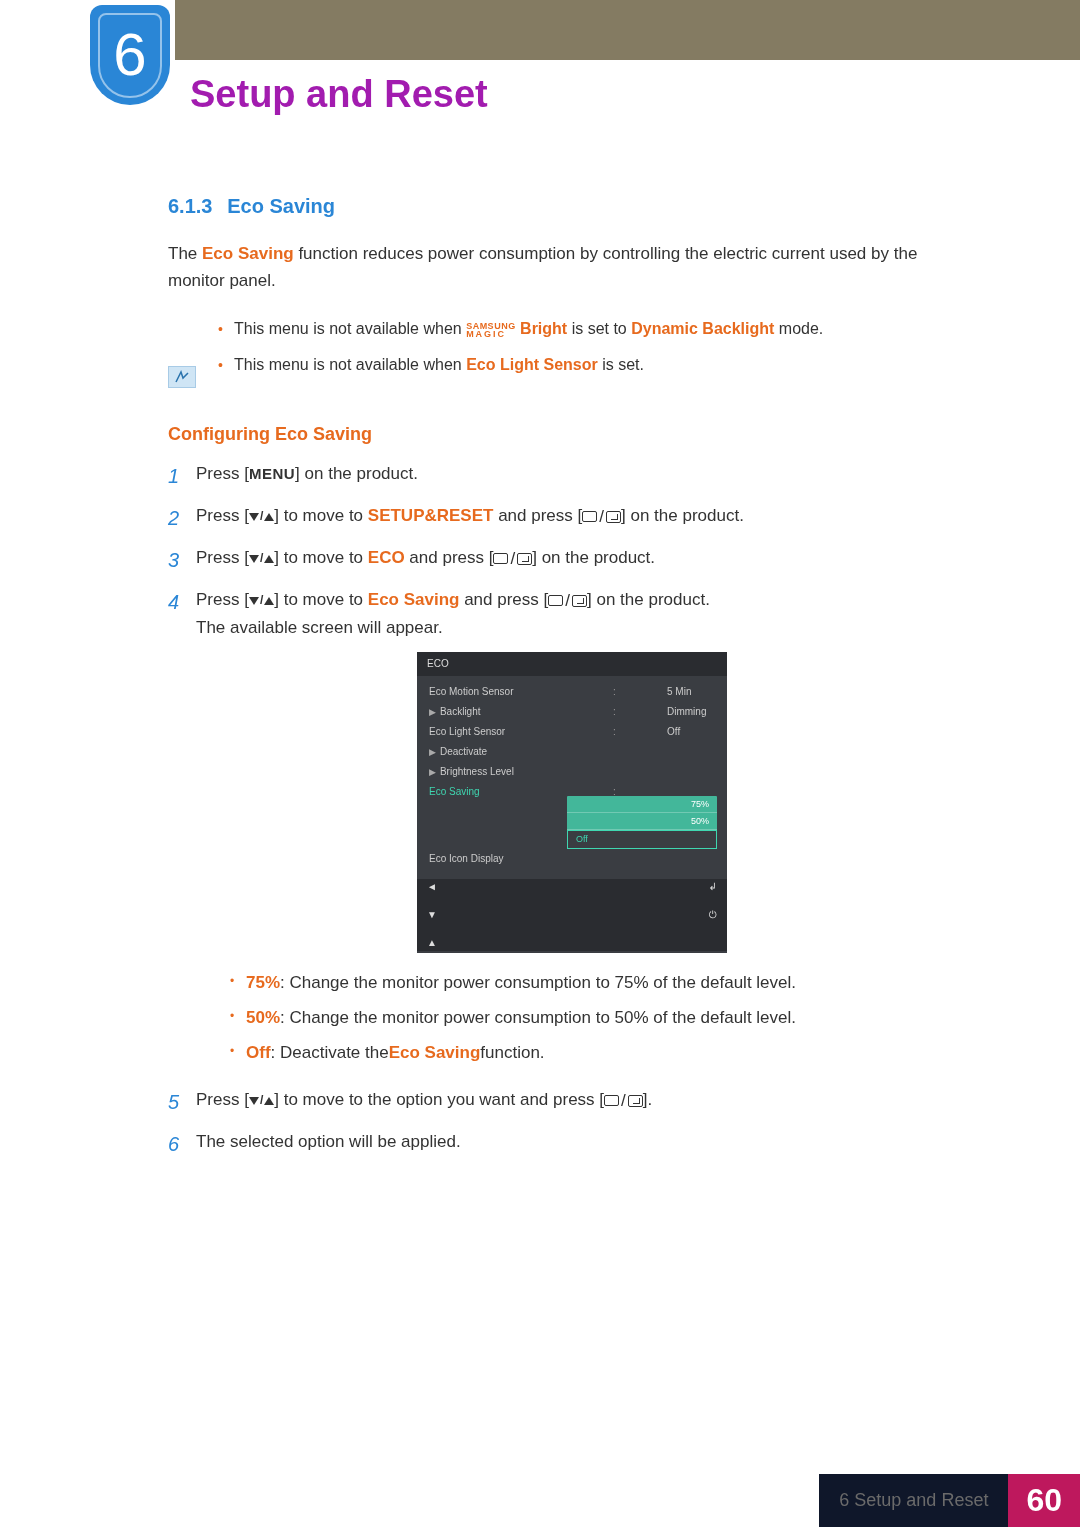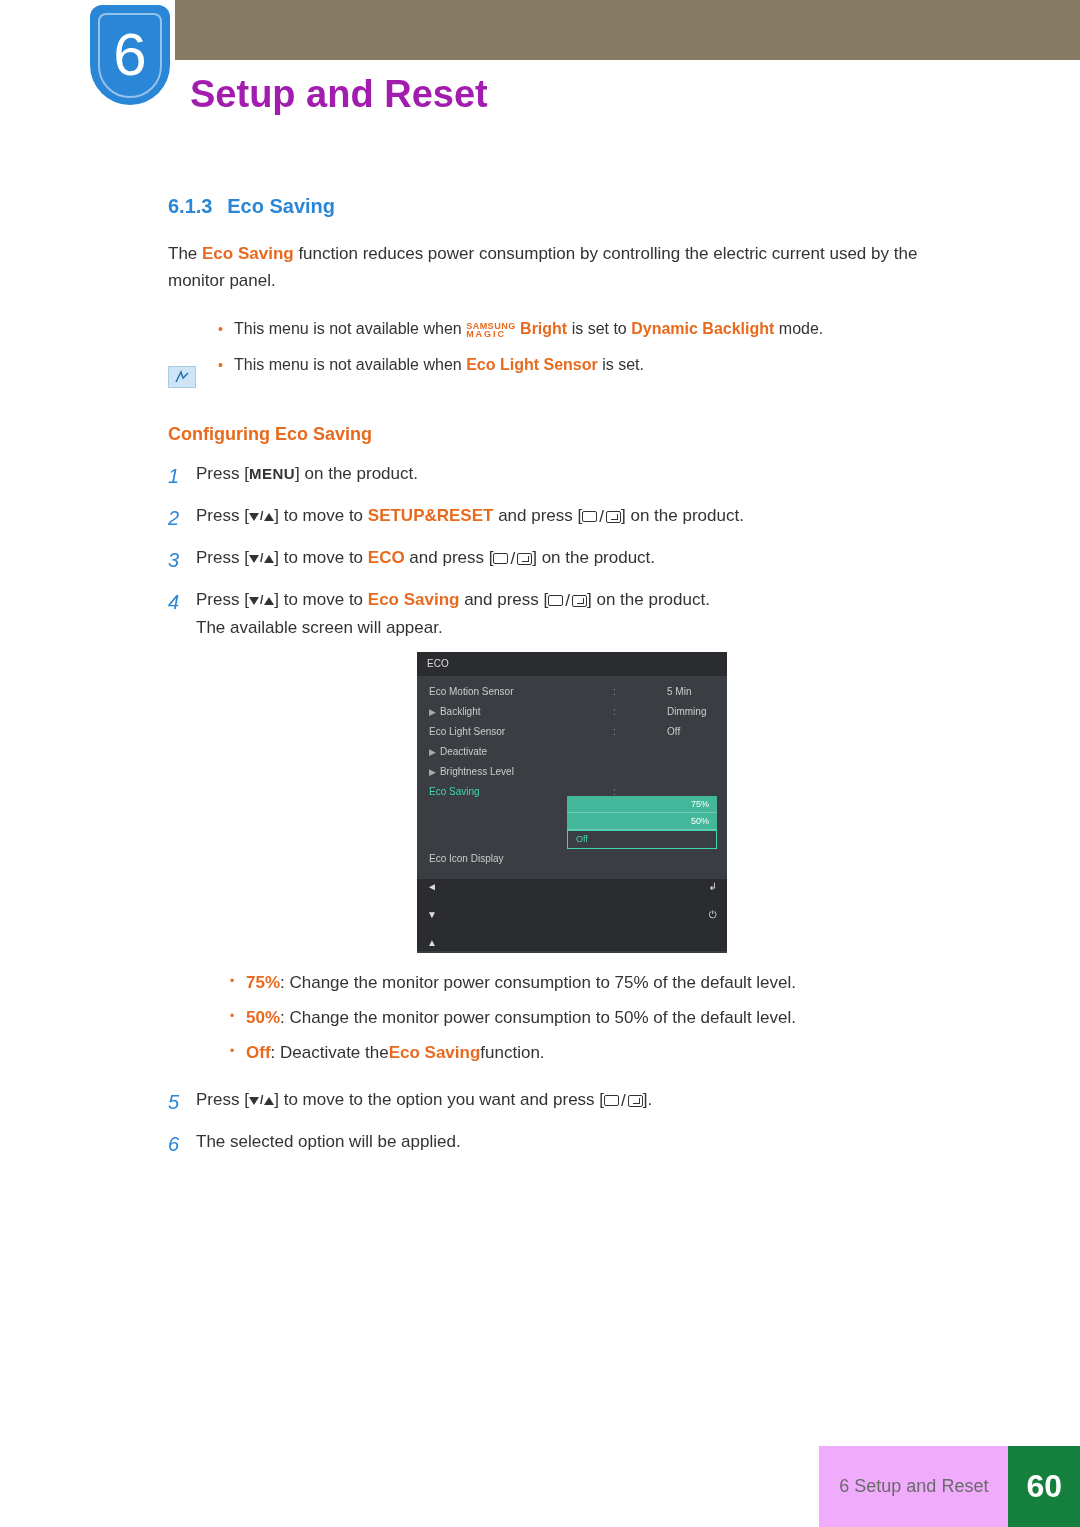--- a/index.html
+++ b/index.html
@@ -235,32 +235,32 @@
     content:"•"; position:absolute; left:6px; top:3px; color:#e76a1e; font-size:12px;
   }
   
   .page-footer {
     position:absolute;
     bottom:0; right:0;
     display:flex;
     align-items:stretch;
   }
   .footer-label {
-    background:#f0abfc;
+    background:#0f172a;
     color:#6a6a6a;
     font-size:18px;
     padding: 14px 20px;
     display:flex; align-items:center;
   }
   .footer-num {
-    background:#15803d;
+    background:#be185d;
     color:#fff;
     font-size:32px;
     font-weight:bold;
-    padding: 22px 18px;
+    padding: 8px 18px;
     display:flex; align-items:center;
   }
 </style>
 </head>
 <body>
 
 <div class="top-stripe"></div>
 
 <div class="chapter-badge">
   <div class="inner">

